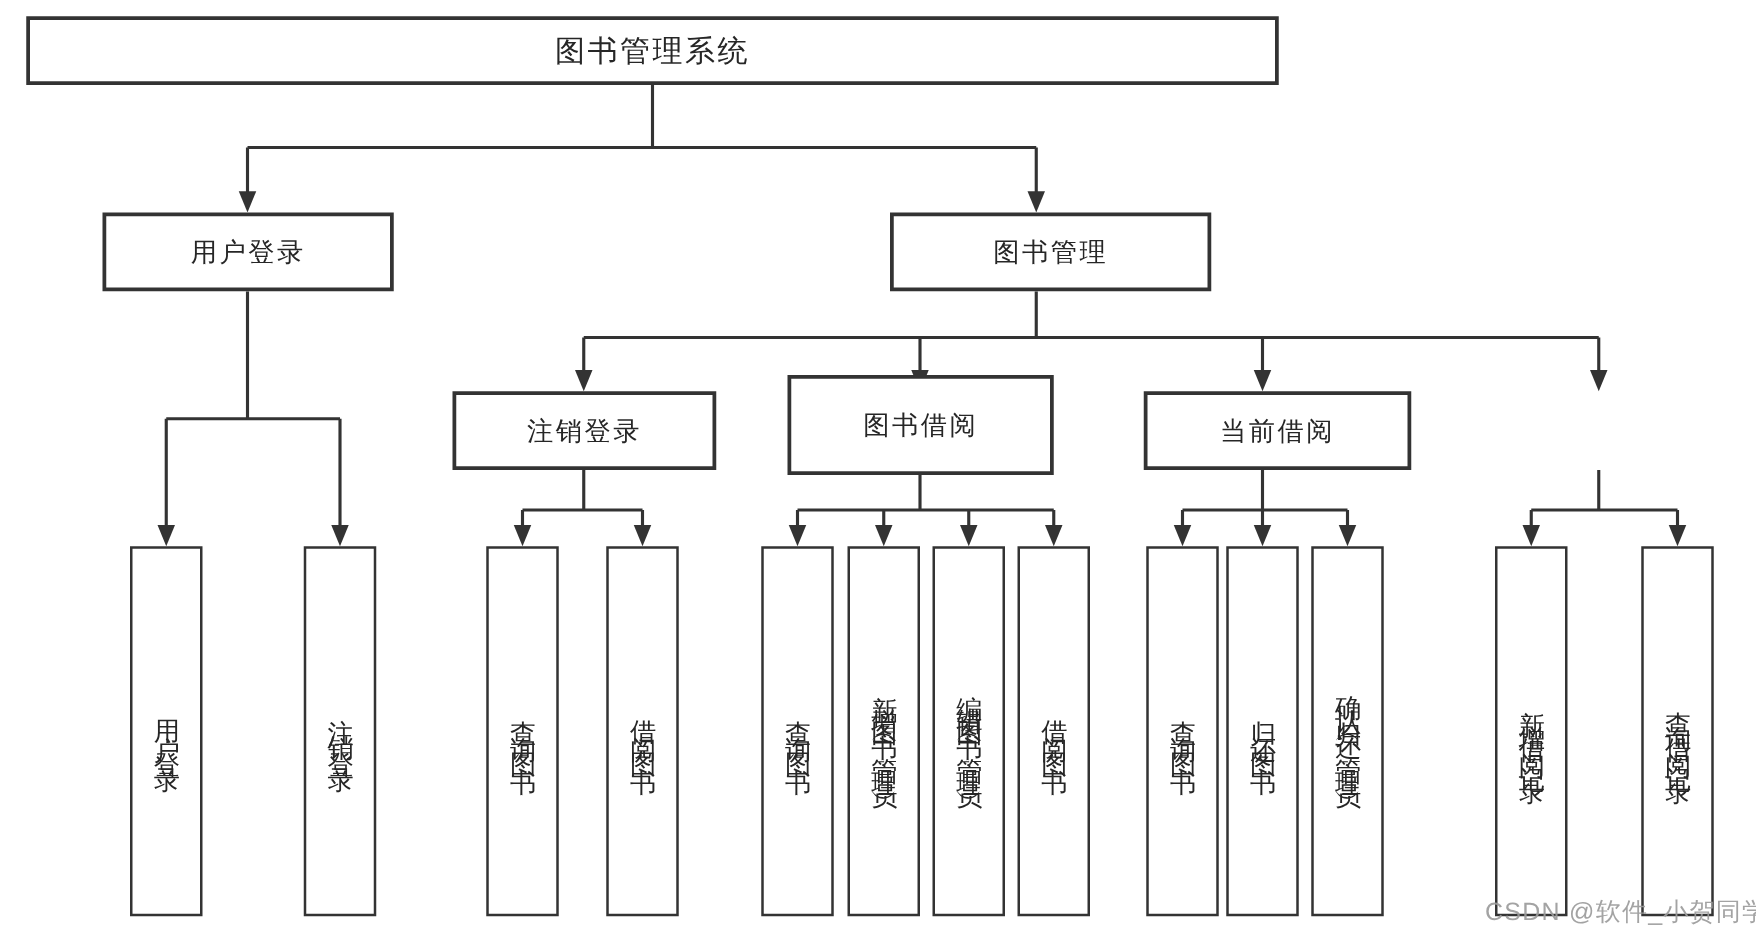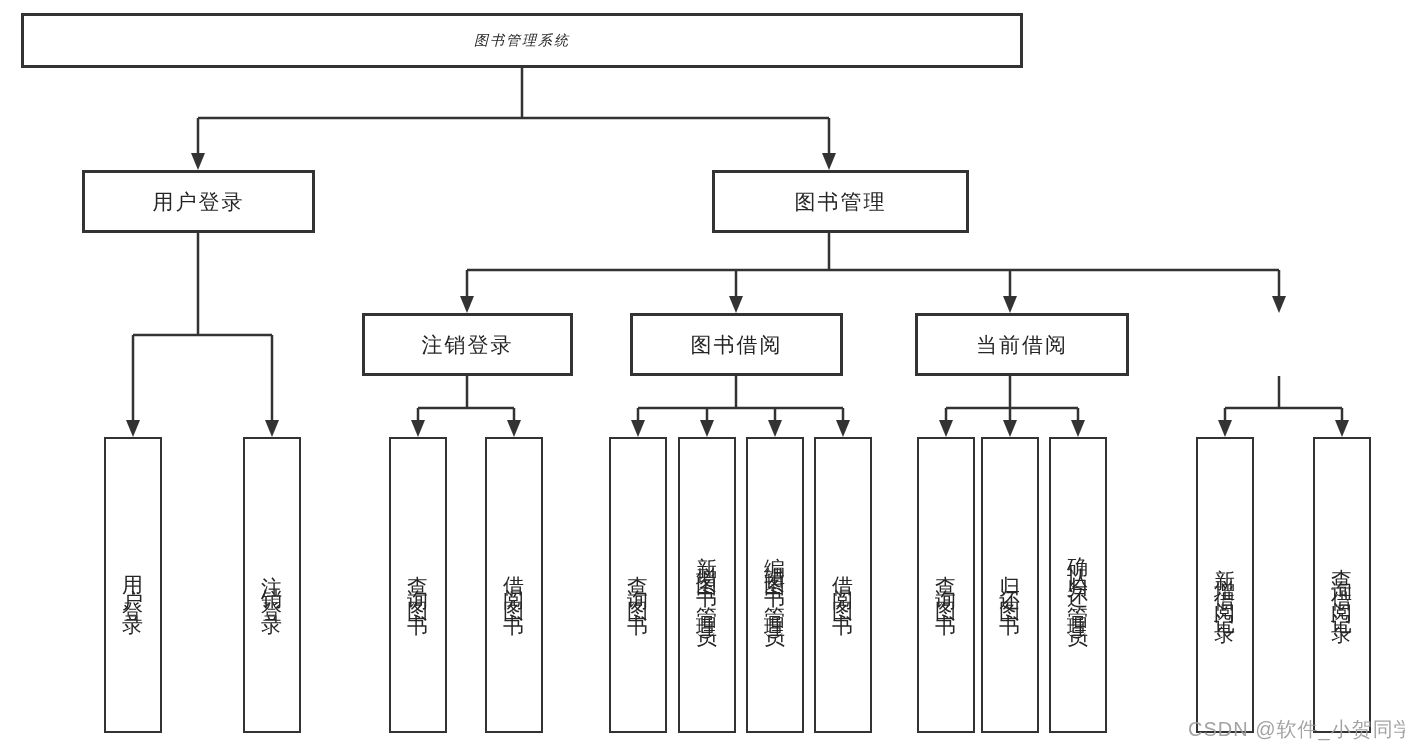--- a/index.html
+++ b/index.html
@@ -15,21 +15,21 @@
   }
   .connectors{position:absolute;left:0;top:0;width:1405px;height:747px;}
   .connectors path{stroke:var(--line);stroke-width:2.5;fill:none;}
   .connectors polygon{fill:var(--line);stroke:none;}
   .box{
     position:absolute;background:#ffffff;border:3px solid var(--line);
     box-sizing:border-box;display:flex;align-items:center;justify-content:center;
     z-index:2;
   }
   .box.h span{font-size:21px;letter-spacing:2px;white-space:nowrap;}
-  .box.root span{font-size:14px;font-style:italic;}
+  .box.root span{font-size:24px;}
   .box.v{border-width:2.5px;}
   .box.v span{
     writing-mode:vertical-rl;text-orientation:mixed;
     font-size:21px;line-height:1;letter-spacing:13px;white-space:nowrap;
   }
   .box.v.med span{letter-spacing:11px;}
   .box.v.long span{letter-spacing:10px;}
   .watermark{
     position:absolute;left:1188px;top:716px;z-index:5;
     font-size:20px;letter-spacing:1px;color:var(--watermark);opacity:.92;white-space:nowrap;
@@ -90,21 +90,21 @@
   <div class="box h" style="left:82px;top:170px;width:233px;height:63px">
     <span>用户登录</span>
   </div>
   <div class="box h" style="left:712px;top:170px;width:257px;height:63px">
     <span>图书管理</span>
   </div>
 
   <div class="box h" style="left:362px;top:313px;width:211px;height:63px">
     <span>注销登录</span>
   </div>
-  <div class="box h" style="left:630px;top:313px;width:213px;height:63px">
+  <div class="box h" style="left:630px;top:300px;width:213px;height:80px">
     <span>图书借阅</span>
   </div>
   <div class="box h" style="left:915px;top:313px;width:214px;height:63px">
     <span>当前借阅</span>
   </div>
 
   <div class="box v" style="left:104px;top:437px;width:58px;height:296px">
     <span>用户登录</span>
   </div>
   <div class="box v" style="left:243px;top:437px;width:58px;height:296px">

